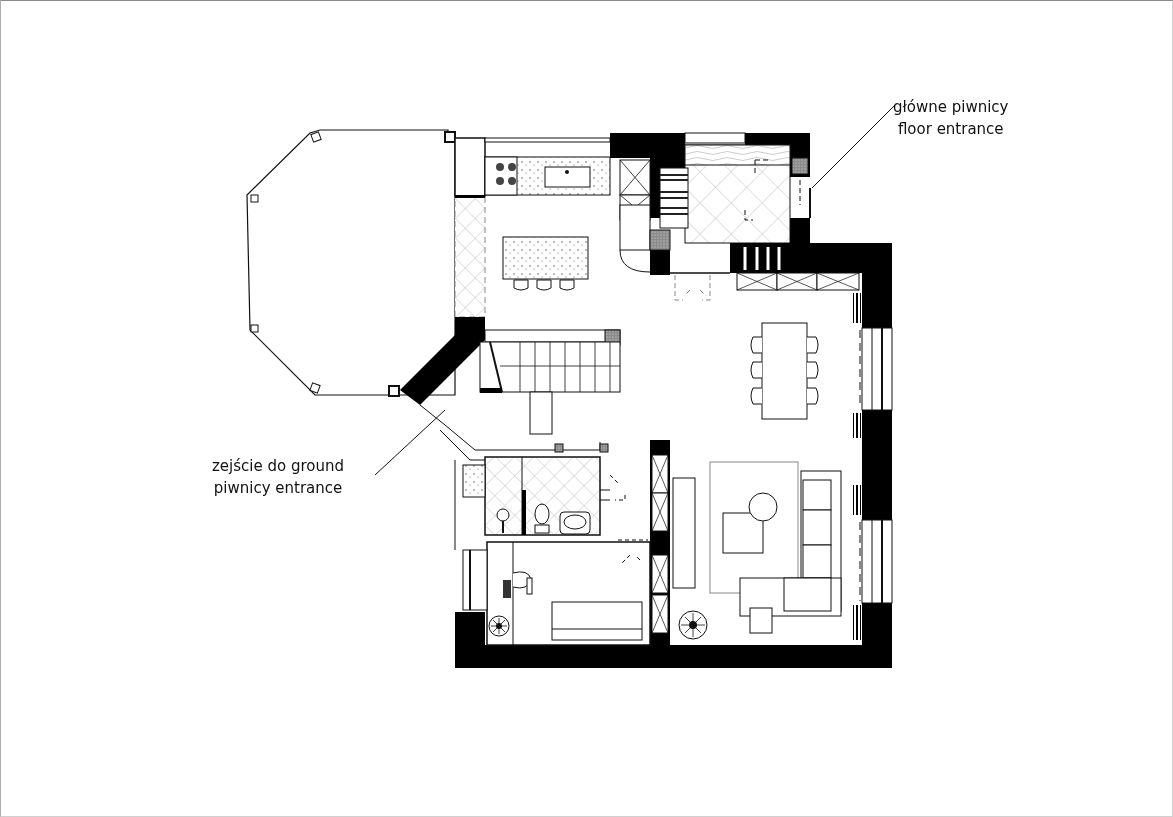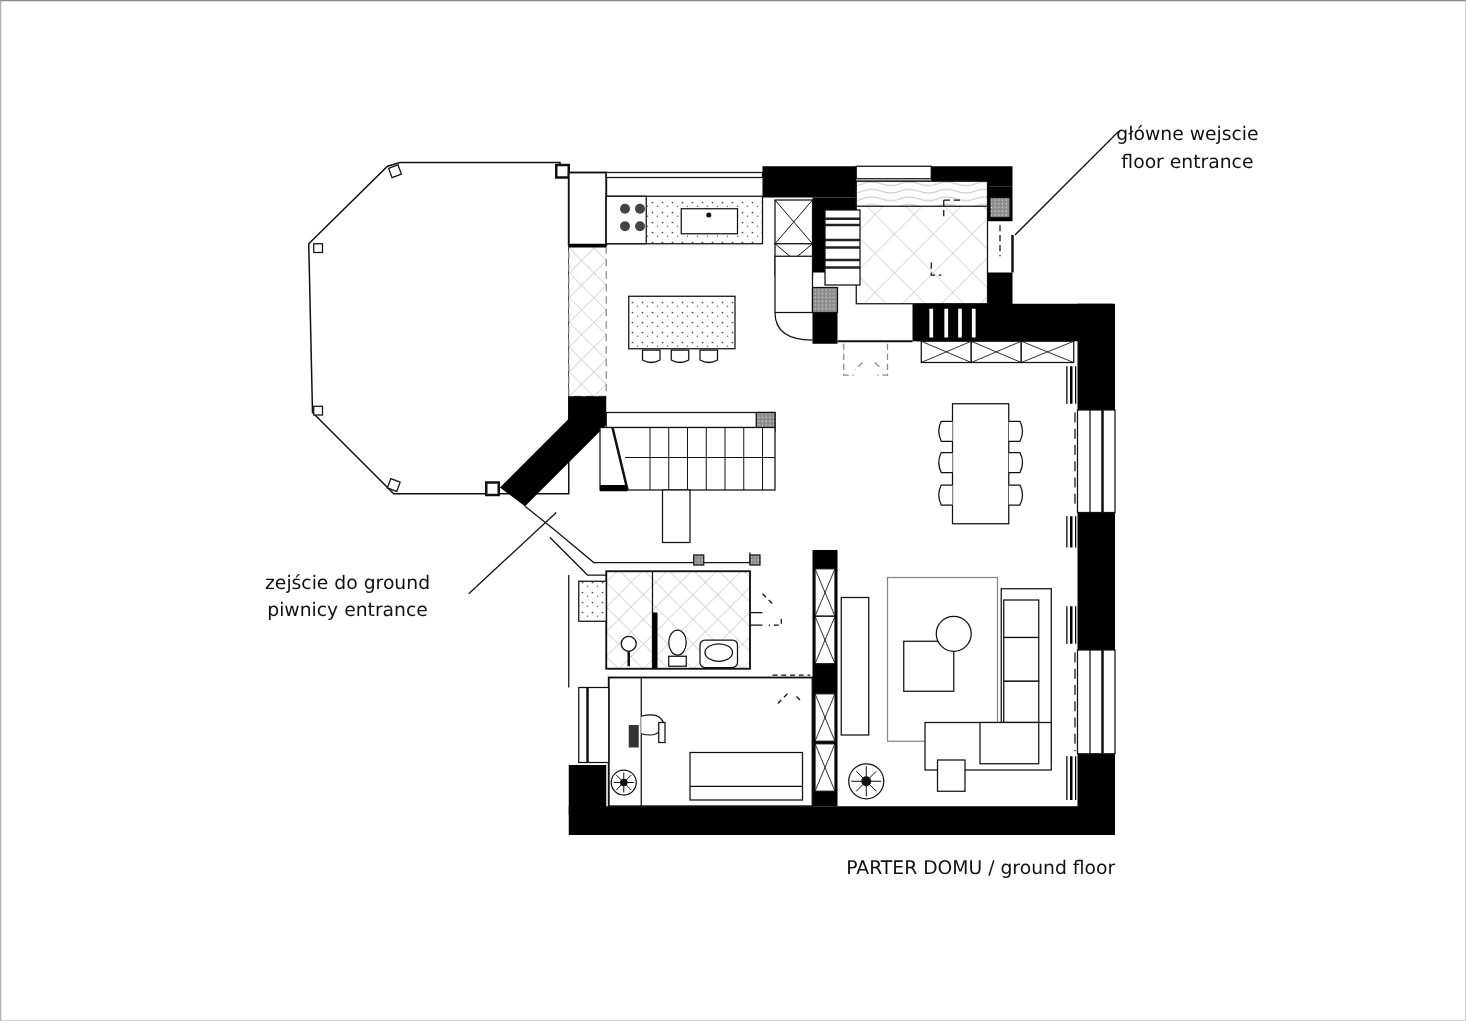--- a/index.html
+++ b/index.html
@@ -253,24 +253,23 @@
     </g>
     <g>
       <circle cx="693" cy="625" r="14" fill="#fff" stroke="#111"></circle>
       <path d="M693 613 v24 M681 625 h24 M685 617 l16 16 M701 617 l-16 16" stroke="#111" stroke-width="0.8"></path>
       <circle cx="693" cy="625" r="4" fill="#111"></circle>
     </g>
   </g>
 </svg>
 
 <div id="lbl-main" class="label">
-  <span>główne wejscie</span>
+  <span>główne piwnicy</span>
   <span>floor entrance</span>
 </div>
 
 <div id="lbl-base" class="label">
   <span>zejście do ground</span>
   <span>piwnicy entrance</span>
 </div>
 
 <div id="lbl-title" class="label">
-  <span>PARTER DOMU / ground floor</span>
 </div>
 
 </body></html>

